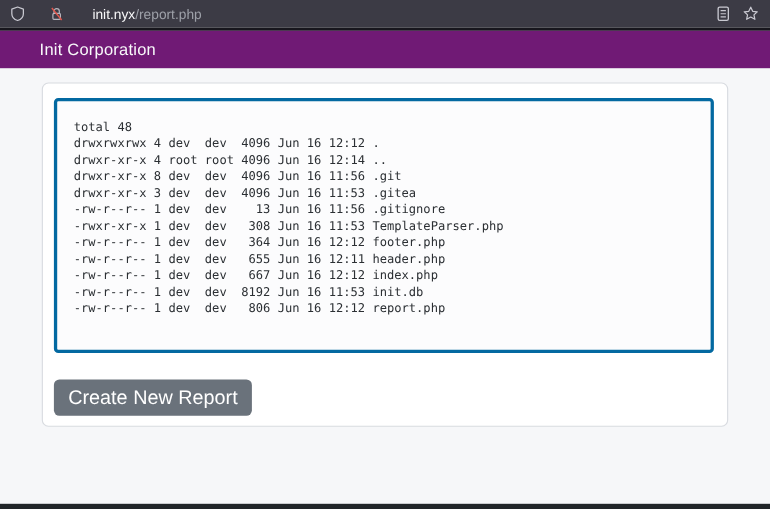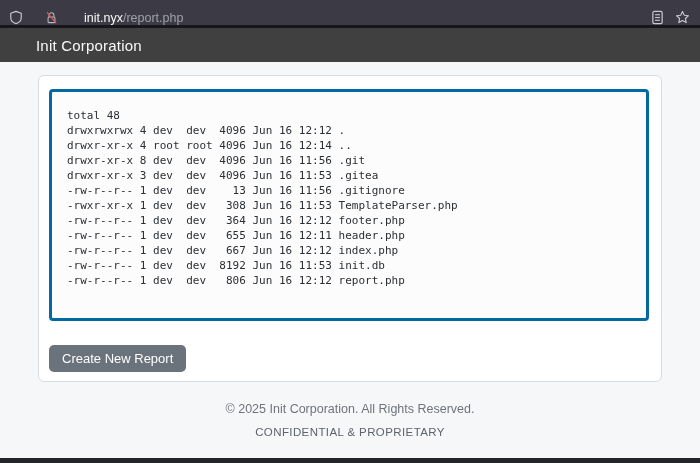--- a/index.html
+++ b/index.html
@@ -7,32 +7,32 @@
   body {
     width:700px; height:463px;
     position:relative; overflow:hidden;
     background:#f6f7f9;
     font-family:"Liberation Sans", sans-serif;
   }
 
   
   .urlbar {
     height:25px; background:#3c3b45;
-    display:flex; align-items:flex-end;
+    display:flex; align-items:center;
     padding:0 10px 0 9px; gap:22px;
   }
   .urlbar .icon { display:flex; align-items:center; justify-content:center; }
   .url-text { font-size:12.5px; color:#f9f9fa; margin-left:4px; flex:1; white-space:nowrap; }
   .url-text .path { color:#9da0a8; }
   .right-icons { display:flex; align-items:center; gap:11px; margin-left:auto; }
   .chrome-strip { height:3px; background:#17161d; }
 
   
   .site-header {
-    height:34px; background:#404040; color:#f8f9fa;
+    height:34px; background:#701a75; color:#f8f9fa;
     display:flex; align-items:center;
     padding-left:36px; font-size:15px; letter-spacing:.2px;
   }
 
   
   .page { padding:13px 38px 0 38px; }
   .card {
     background:#ffffff; border:1px solid #d8dbe0; border-radius:6px;
   }
   .card-header {
@@ -49,21 +49,21 @@
     padding:16px 14px 30px 15px;
     font-family:"DejaVu Sans Mono", monospace;
     font-size:11px; line-height:15px;
     color:#2b2f33;
     white-space:pre; overflow:hidden;
   }
   .btn-create {
     display:inline-block;
     background:#6a727b; color:#ffffff;
     border:none; border-radius:5px;
-    padding:6px 13px; font-size:13px;
+    padding:6px 13px; font-size:18px;
     font-family:inherit; cursor:pointer;
   }
 
   
   .footer { text-align:center; padding-top:20px; }
   .copyright { font-size:12.5px; color:#6d747c; }
   .notice { margin-top:10px; font-size:11.5px; color:#5d646b; letter-spacing:.4px; }
   .bottom-bar {
     position:absolute; left:0; right:0; bottom:0;
     height:5px; background:#212529;
@@ -122,19 +122,15 @@
 -rwxr-xr-x 1 dev  dev   308 Jun 16 11:53 TemplateParser.php
 -rw-r--r-- 1 dev  dev   364 Jun 16 12:12 footer.php
 -rw-r--r-- 1 dev  dev   655 Jun 16 12:11 header.php
 -rw-r--r-- 1 dev  dev   667 Jun 16 12:12 index.php
 -rw-r--r-- 1 dev  dev  8192 Jun 16 11:53 init.db
 -rw-r--r-- 1 dev  dev   806 Jun 16 12:12 report.php</pre>
       <button class="btn-create">Create New Report</button>
     </div>
   </div>
 
-  <div class="footer">
-    <div class="copyright">© 2025 Init Corporation. All Rights Reserved.</div>
-    <div class="notice">CONFIDENTIAL &amp; PROPRIETARY</div>
-  </div>
 </div>
 
 <div class="bottom-bar"></div>
 
 </body></html>

